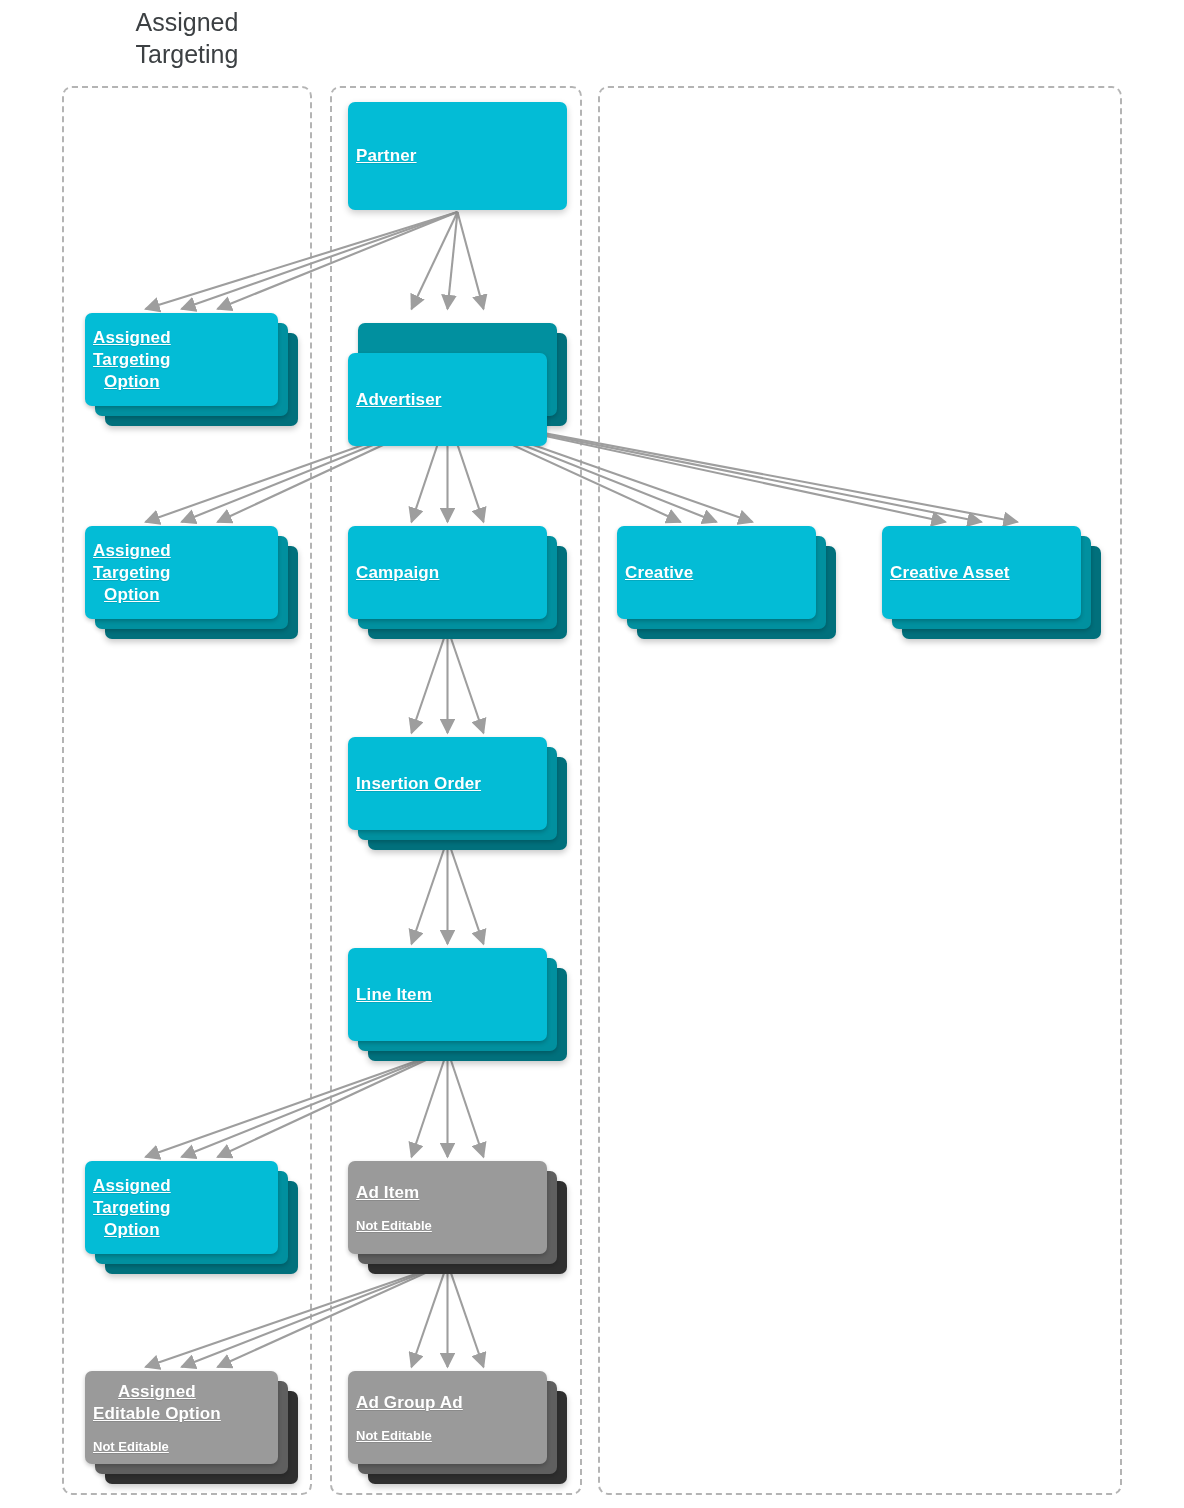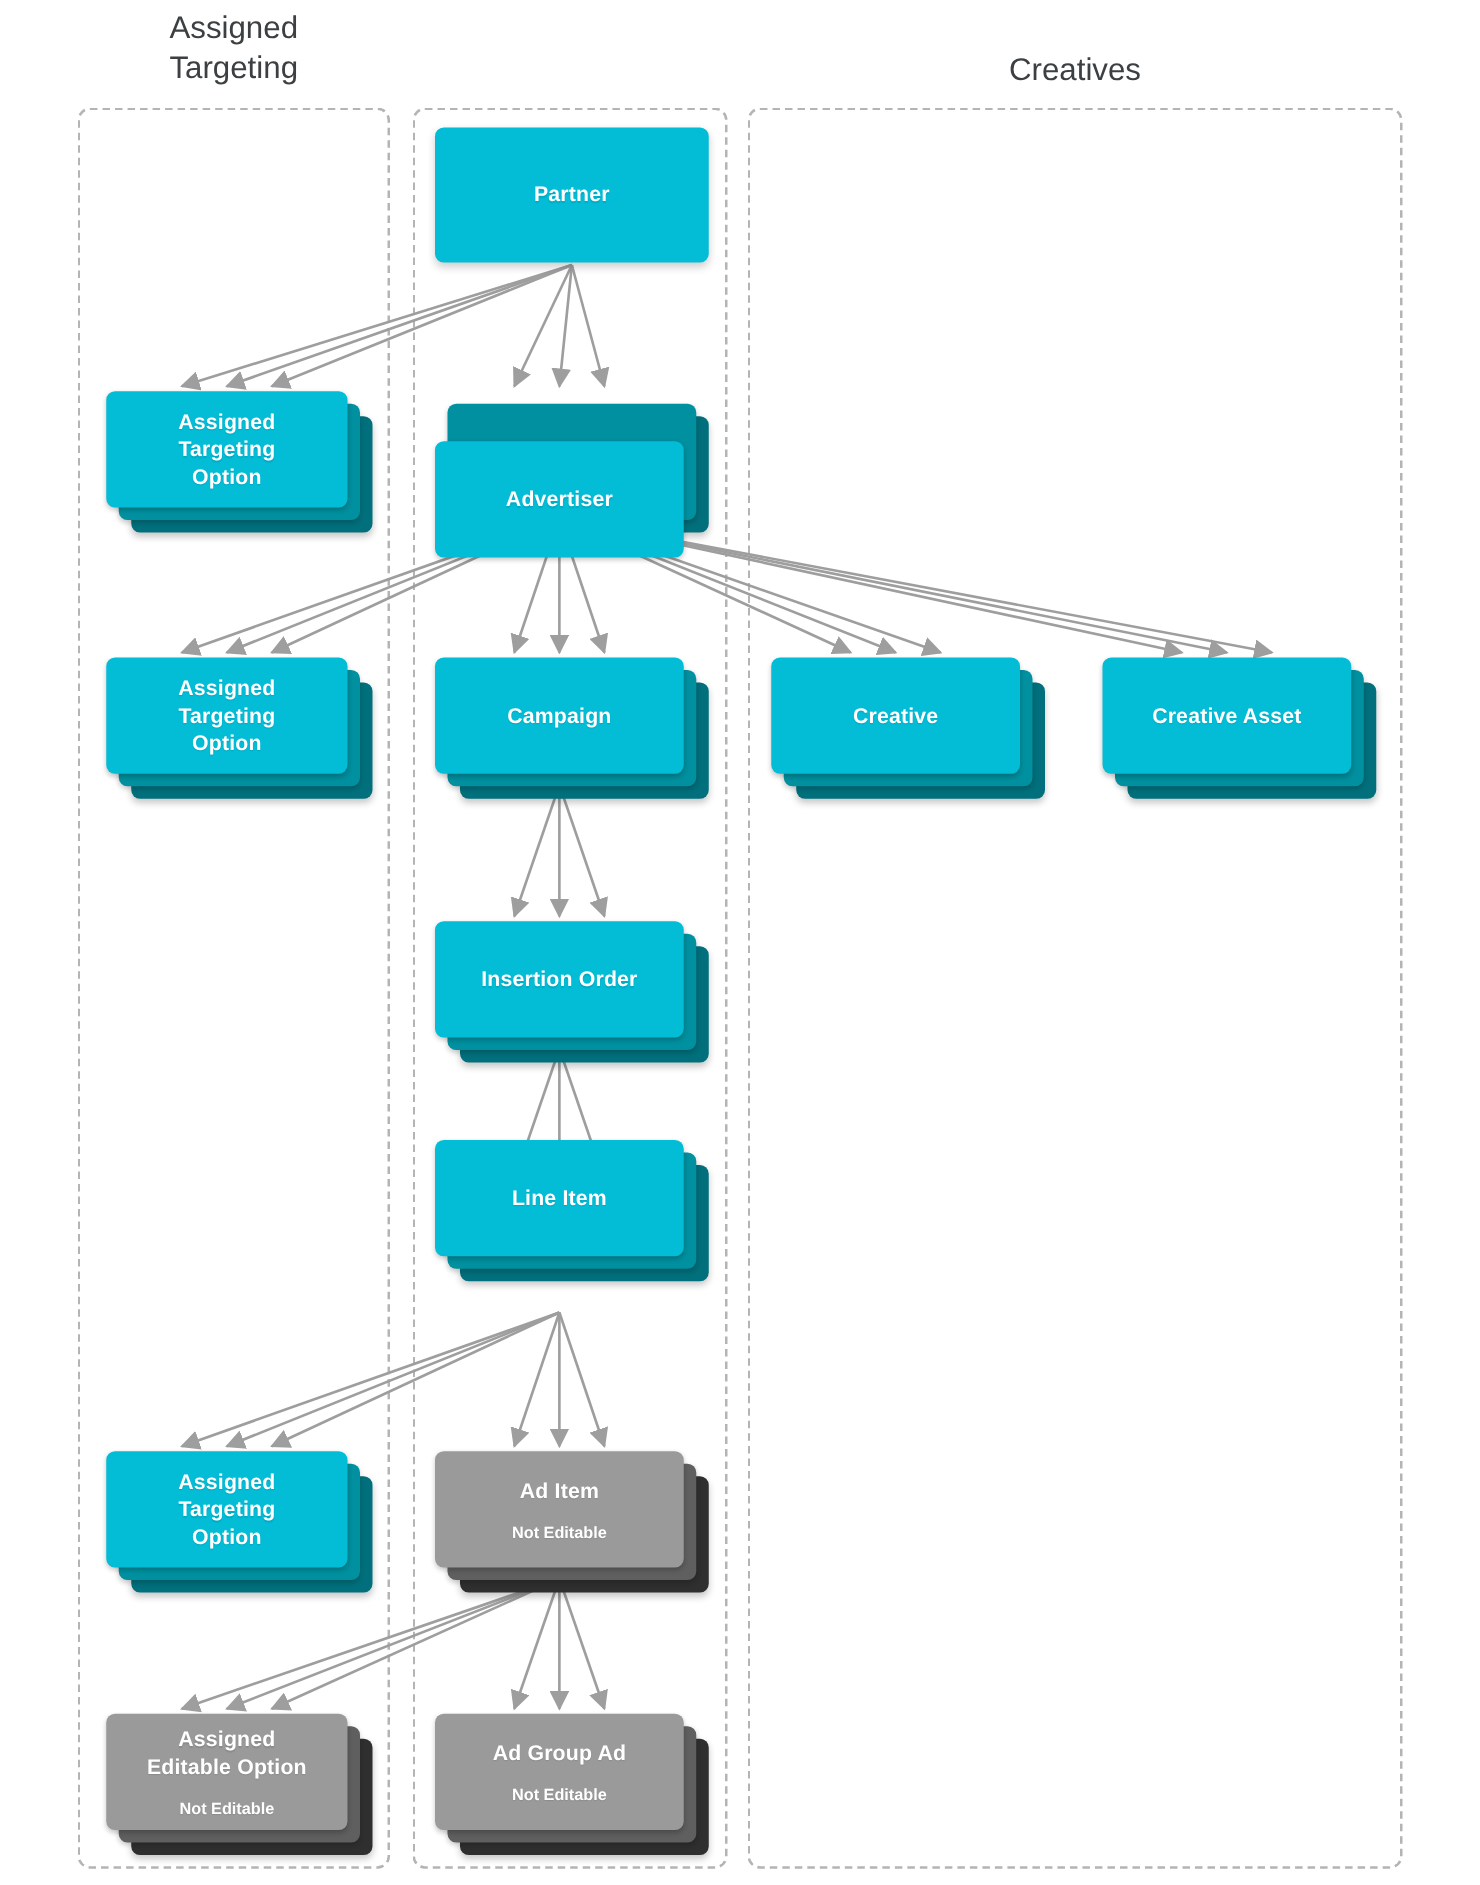--- a/index.html
+++ b/index.html
@@ -24,22 +24,22 @@
   #edges{position:absolute;left:0;top:0;width:1184px;height:1508px;pointer-events:none;}
 
   
   .node{position:absolute;}
   .node .layer{
     position:absolute;border-radius:7px;
   }
   .node .lback{}
   .node .lmid{}
   .node .lfront{
-    display:flex;flex-direction:column;align-items:center;justify-content:center;
-    text-align:center;color:#ffffff;box-sizing:border-box;padding:4px 8px;
+    display:flex;flex-direction:column;align-items:flex-start;justify-content:center;
+    text-align:center;color:#ffffff;box-sizing:border-box;padding:4px 8px;text-decoration:underline;
   }
   .node .title{
     font-size:17px;font-weight:bold;line-height:22px;letter-spacing:.15px;
     text-shadow:0 1px 1px rgba(0,0,0,.10);
   }
   .node .sub{
     font-size:13px;font-weight:bold;line-height:16px;margin-top:14px;
     text-shadow:0 1px 1px rgba(0,0,0,.10);
   }
   
@@ -54,23 +54,20 @@
   .single .lfront{box-shadow:0 3px 7px rgba(0,0,0,.20);}
 </style>
 </head>
 <body>
 
 <div id="stage">
 
   <div class="col-title" style="left:62px;top:6px;width:250px;">
     <div>Assigned</div>
     <div>Targeting</div>
-  </div>
-  <div class="col-title" style="left:598px;top:40px;width:524px;">
-    <div>Creatives</div>
   </div>
 
   <div class="lane" style="left:62px;top:86px;width:250px;height:1409px;"></div>
   <div class="lane" style="left:330px;top:86px;width:252px;height:1409px;"></div>
   <div class="lane" style="left:598px;top:86px;width:524px;height:1409px;"></div>
 
   <svg id="edges" viewBox="0 0 1184 1508">
     <defs>
       <marker id="ah" viewBox="0 0 10 10" refX="9" refY="5" markerWidth="7.5" markerHeight="7.5" orient="auto-start-reverse">
         <path d="M 0 0 L 10 5 L 0 10 z" fill="#9e9e9e"></path>
@@ -184,21 +181,21 @@
       </div>
       <div class="node cy" style="left: 348px; top: 737px; width: 199px; height: 93px;">
         <div class="layer lback" style="left: 20px; top: 20px; width: 199px; height: 93px;"></div>
         <div class="layer lmid" style="left: 10px; top: 10px; width: 199px; height: 93px;"></div>
         <div class="layer lfront" style="left: 0px; top: 0px; width: 199px; height: 93px;">
           <div class="title">
             <div>Insertion Order</div>
           </div>
         </div>
       </div>
-      <div class="node cy" style="left: 348px; top: 912px; width: 199px; height: 111px;">
+      <div class="node cy" style="left: 348px; top: 948px; width: 199px; height: 111px;">
         <div class="layer lback" style="left: 20px; top: 20px; width: 199px; height: 93px;"></div>
         <div class="layer lmid" style="left: 10px; top: 10px; width: 199px; height: 93px;"></div>
         <div class="layer lfront" style="left: 0px; top: 0px; width: 199px; height: 93px;">
           <div class="title">
             <div>Line Item</div>
           </div>
         </div>
       </div>
       <div class="node cy" style="left: 85px; top: 1161px; width: 193px; height: 93px;">
         <div class="layer lback" style="left: 20px; top: 20px; width: 193px; height: 93px;"></div>

